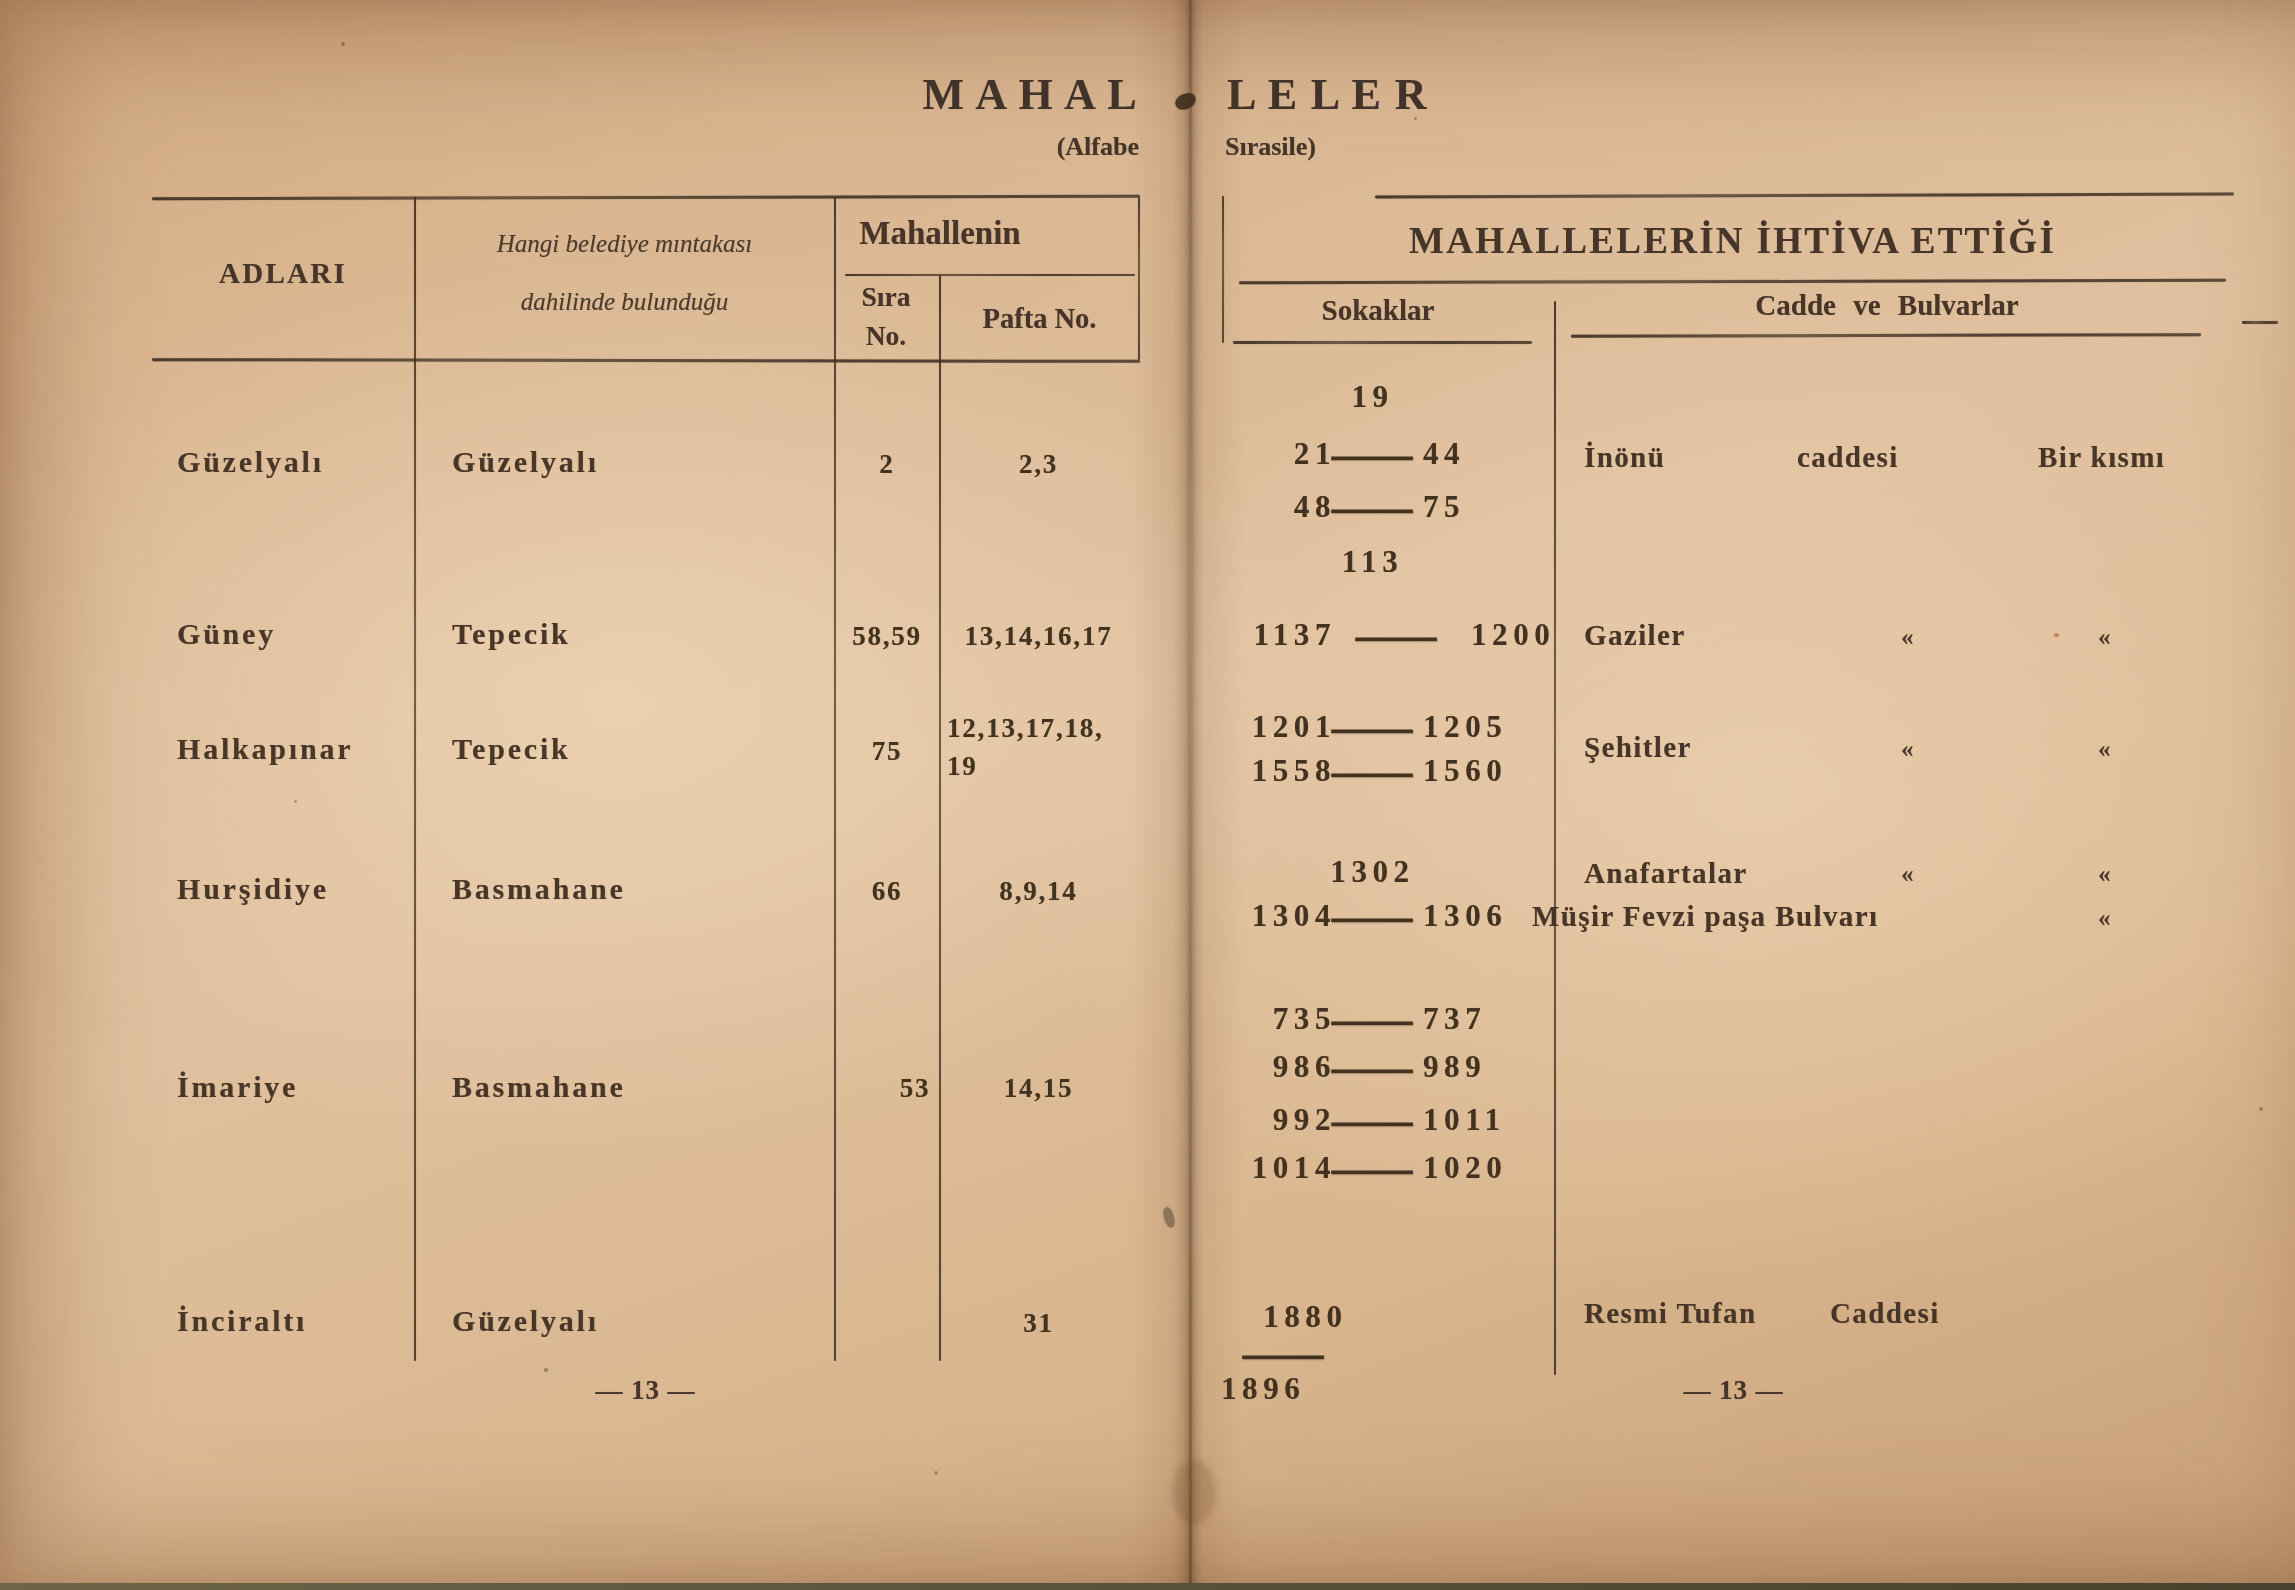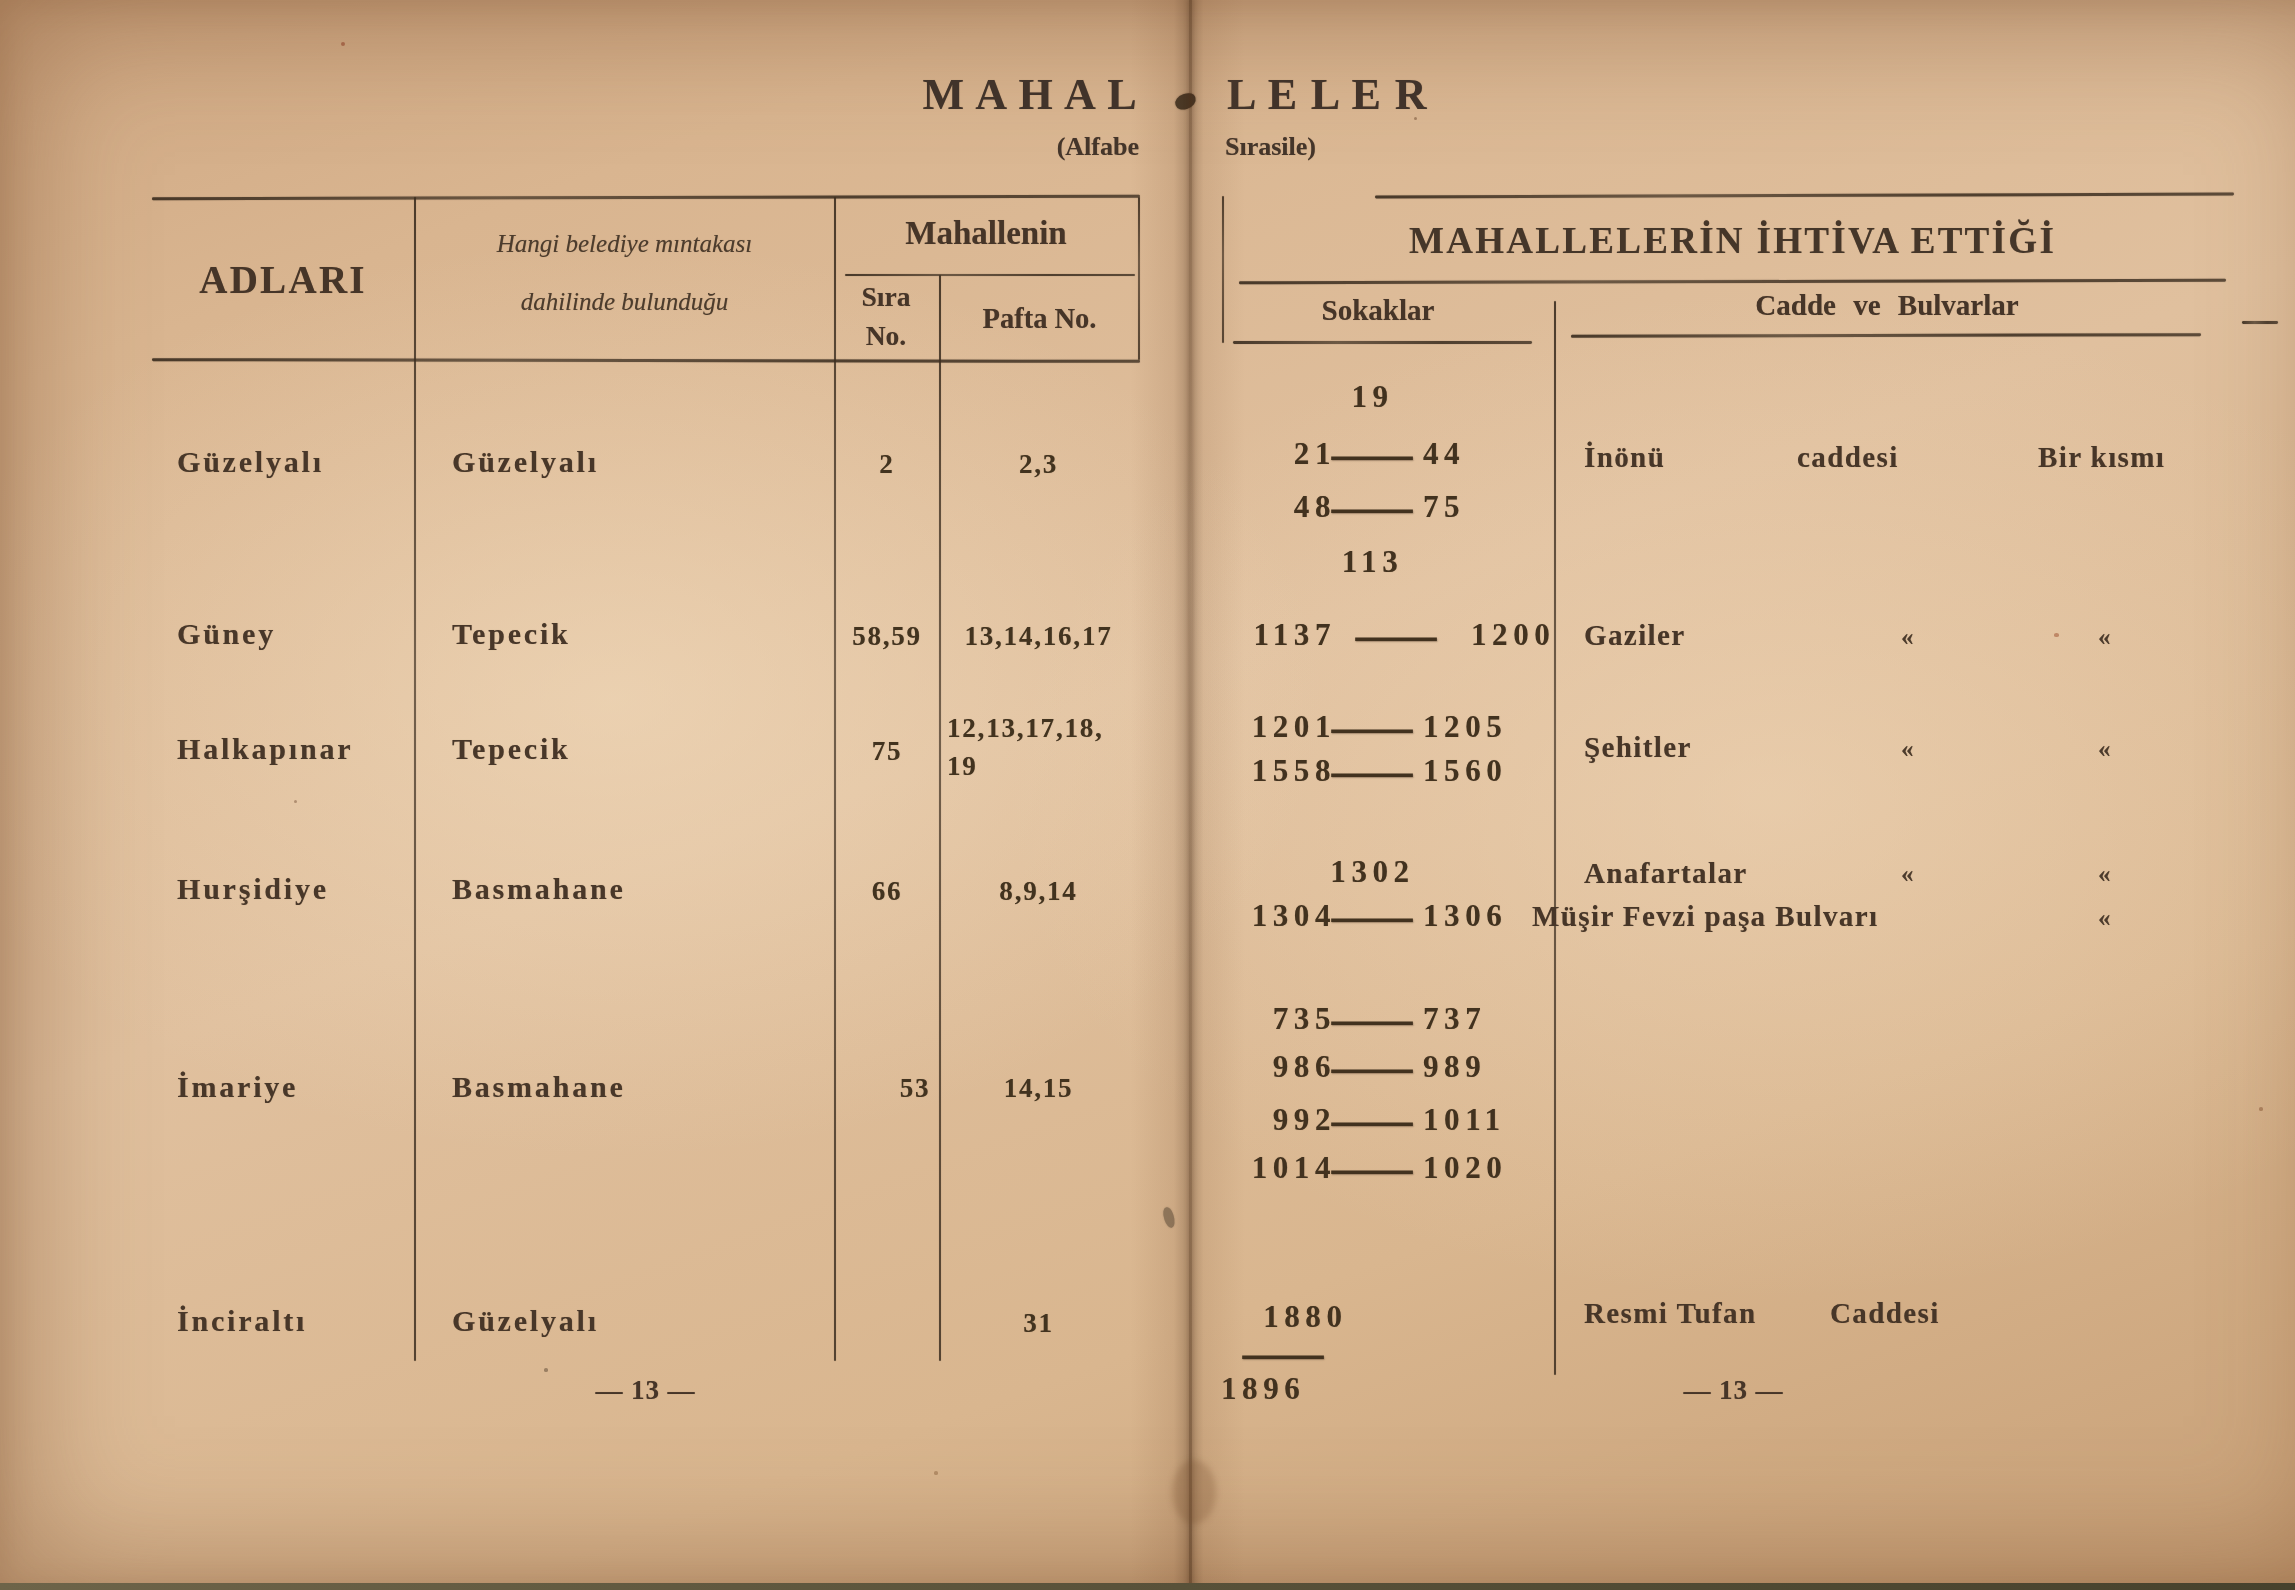--- a/index.html
+++ b/index.html
@@ -27,21 +27,21 @@
   .txt{white-space:nowrap; text-shadow:0.2px 0.4px 0.7px rgba(66,46,27,.4);}
   .it{font-style:italic;}
   .ctr{text-align:center;}
   .rgt{text-align:right;}
   .hl{background:linear-gradient(to right, rgba(60,46,32,.92), rgba(60,46,32,.7) 35%, rgba(60,46,32,.88) 70%, rgba(60,46,32,.8));
       border-radius:1.4px; box-shadow:0 0 0.9px rgba(60,46,32,.5);}
   .vl{background:linear-gradient(rgba(60,46,32,.9), rgba(60,46,32,.68) 40%, rgba(60,46,32,.85));
       border-radius:1.4px; box-shadow:0 0 0.9px rgba(60,46,32,.45);}
   .title{font-size:44px;font-weight:bold;letter-spacing:1.4px;color:#41332a;}
   .subtitle{font-size:26px;font-weight:bold;color:#44352a;}
-  .h-adlari{font-size:39px;font-weight:bold;letter-spacing:2.3px;}
+  .h-adlari{font-size:29px;font-weight:bold;letter-spacing:2.3px;}
   .h-bel{font-size:25px;color:#4c3c2d;}
   .h-mah{font-size:33px;font-weight:bold;}
   .h-sira{font-size:27.5px;font-weight:bold;}
   .h-pafta{font-size:28.5px;font-weight:bold;}
   .h-big{font-size:37px;font-weight:bold;letter-spacing:2.3px;color:#453629;}
   .h-col{font-size:29px;font-weight:bold;}
   .rowtxt{font-size:30px;font-weight:bold;letter-spacing:2.8px;color:#483729;}
   .cellnum{font-size:27px;font-weight:bold;letter-spacing:1.8px;color:#42331f;}
   .num{font-size:31px;font-weight:bold;letter-spacing:.18em;color:#42321f;}
   .cadname{font-size:29px;font-weight:bold;letter-spacing:1.4px;color:#473628;}
@@ -76,21 +76,21 @@
   <div class="lay hl" style="left:845px;top:274px;width:290px;height:2.3px;"></div>
   <div class="lay hl" style="left:152px;top:359px;width:988px;height:2.8px;transform:rotate(0.1deg);"></div>
   <div class="lay vl" style="left:414px;top:197px;width:2.3px;height:1164px;"></div>
   <div class="lay vl" style="left:834px;top:197px;width:2.3px;height:1164px;"></div>
   <div class="lay vl" style="left:939px;top:275px;width:1.8px;height:1086px;"></div>
   <div class="lay vl" style="left:1138px;top:197px;width:2.3px;height:163px;"></div>
 
   <div class="lay txt h-adlari ctr" style="left:152px;top:257px;width:262px;">ADLARI</div>
   <div class="lay txt h-bel it ctr" style="left:416px;top:230px;width:417px;">Hangi belediye mıntakası</div>
   <div class="lay txt h-bel it ctr" style="left:416px;top:288px;width:417px;">dahilinde bulunduğu</div>
-  <div class="lay txt h-mah ctr" style="left:834px;top:215px;width:304px;">Mahallenin</div>
+  <div class="lay txt h-mah ctr" style="left:788px;top:215px;width:304px;">Mahallenin</div>
   <div class="lay txt h-sira ctr" style="left:838px;top:281px;width:96px;">Sıra</div>
   <div class="lay txt h-sira ctr" style="left:838px;top:320px;width:96px;">No.</div>
   <div class="lay txt h-pafta ctr" style="left:941px;top:303px;width:197px;">Pafta No.</div>
 
   <div class="lay txt rowtxt" style="left:177px;top:445px;">Güzelyalı</div>
   <div class="lay txt rowtxt" style="left:452px;top:445px;">Güzelyalı</div>
   <div class="lay txt cellnum ctr" style="left:834px;top:449px;width:106px;">2</div>
   <div class="lay txt cellnum ctr" style="left:939px;top:449px;width:199px;">2,3</div>
 
   <div class="lay txt rowtxt" style="left:177px;top:617px;">Güney</div>

